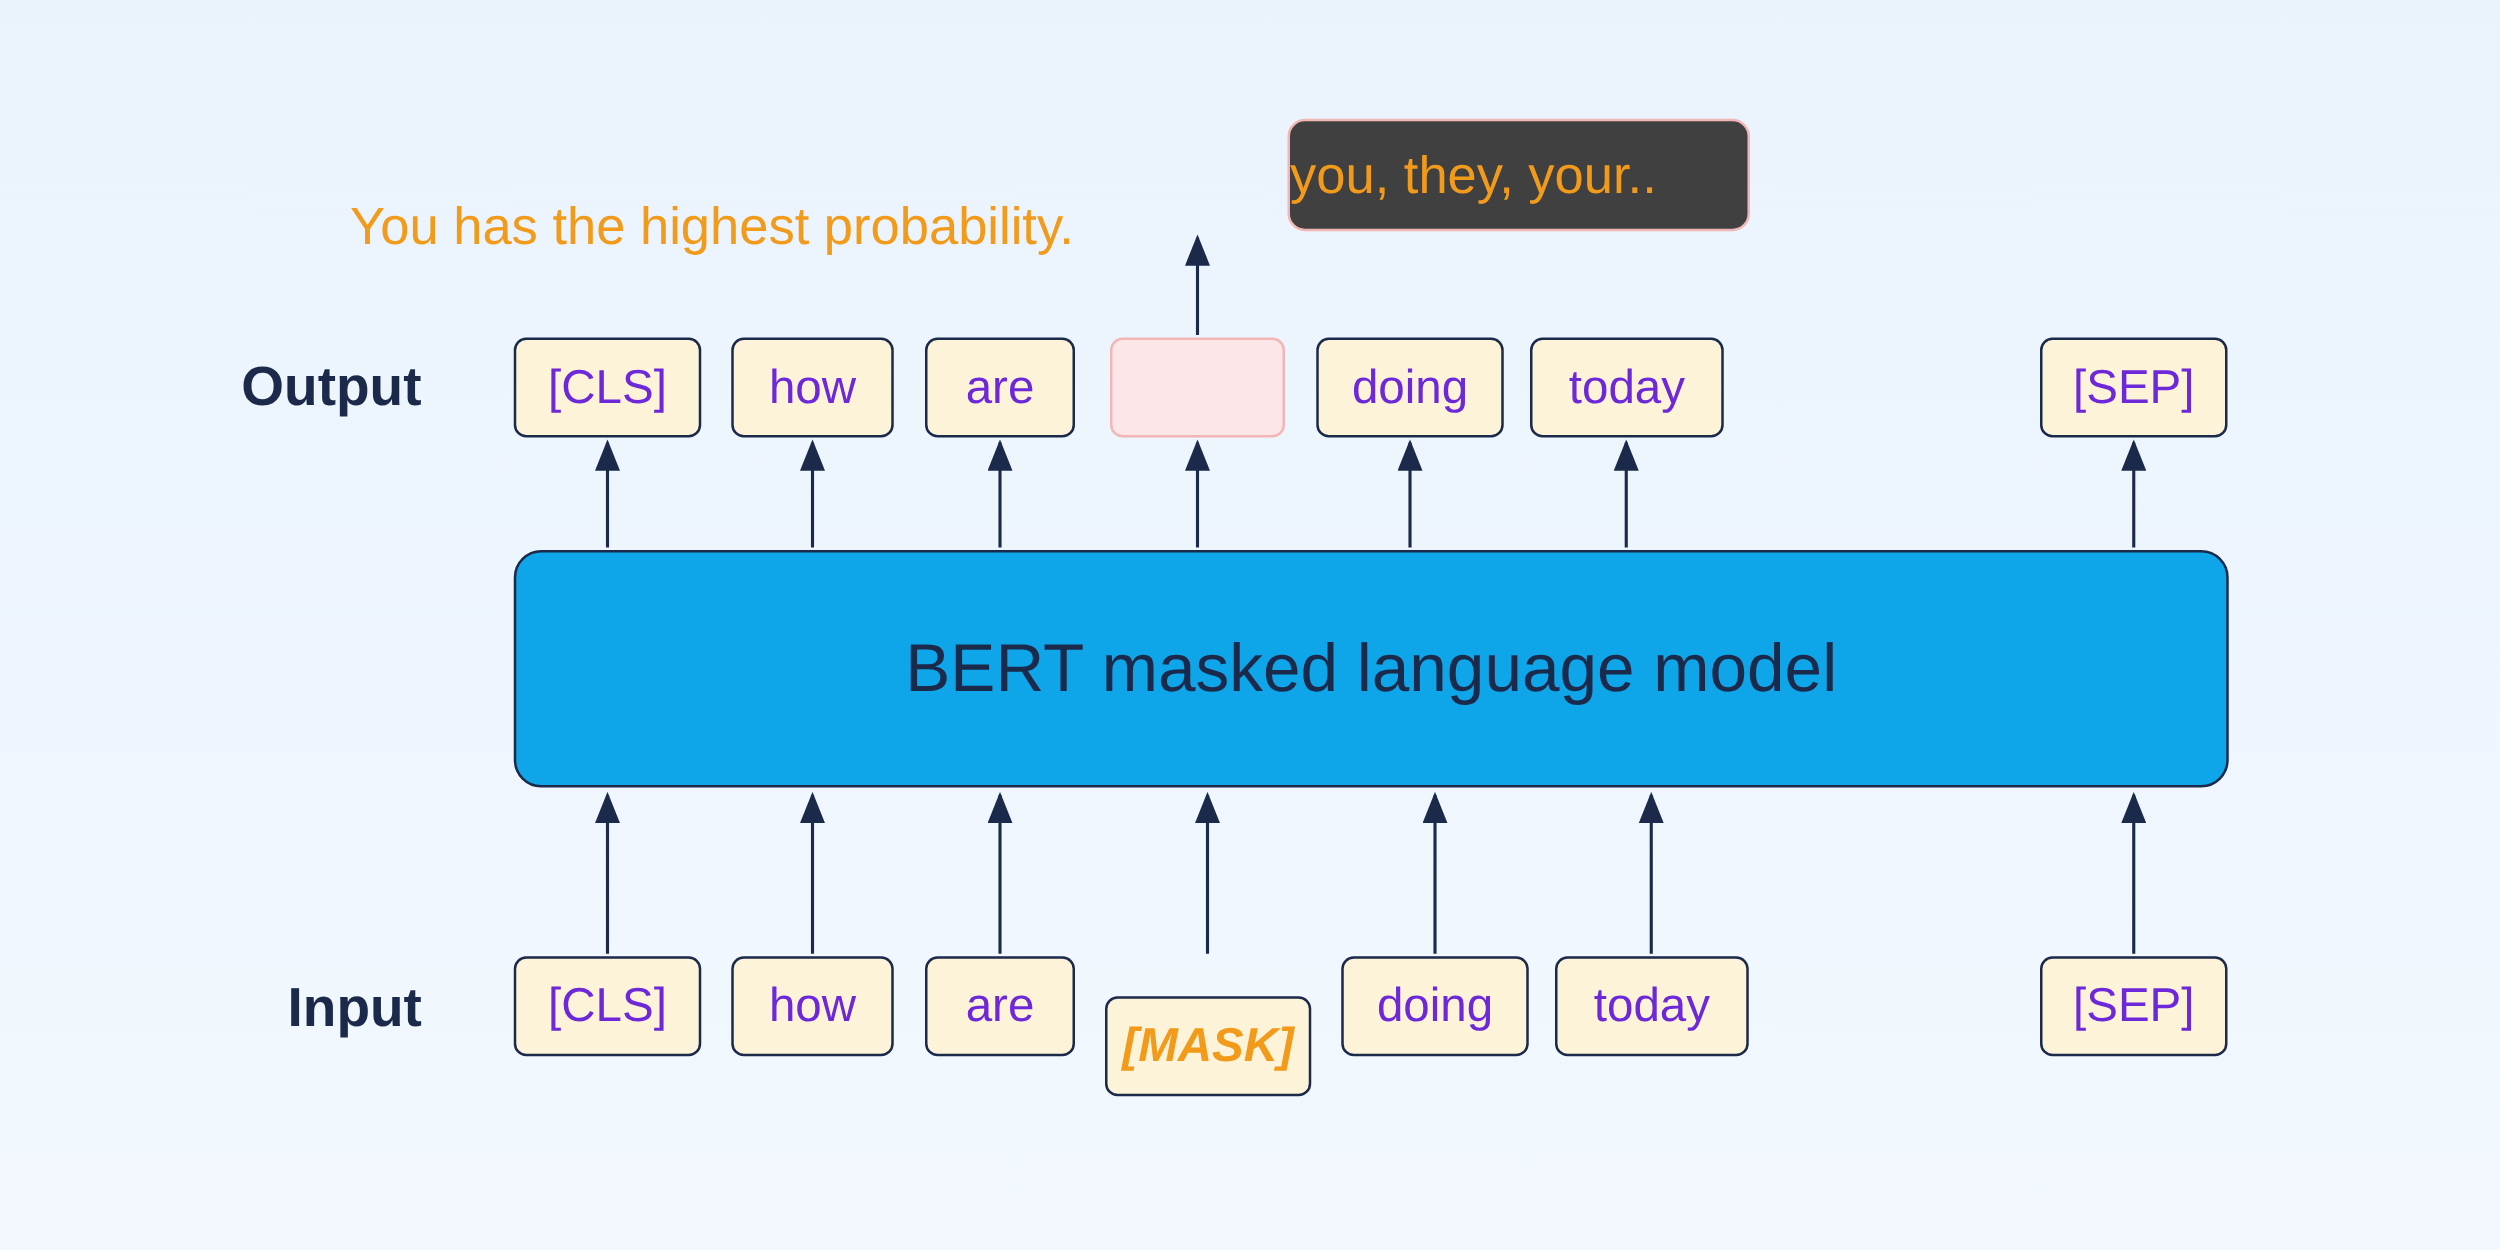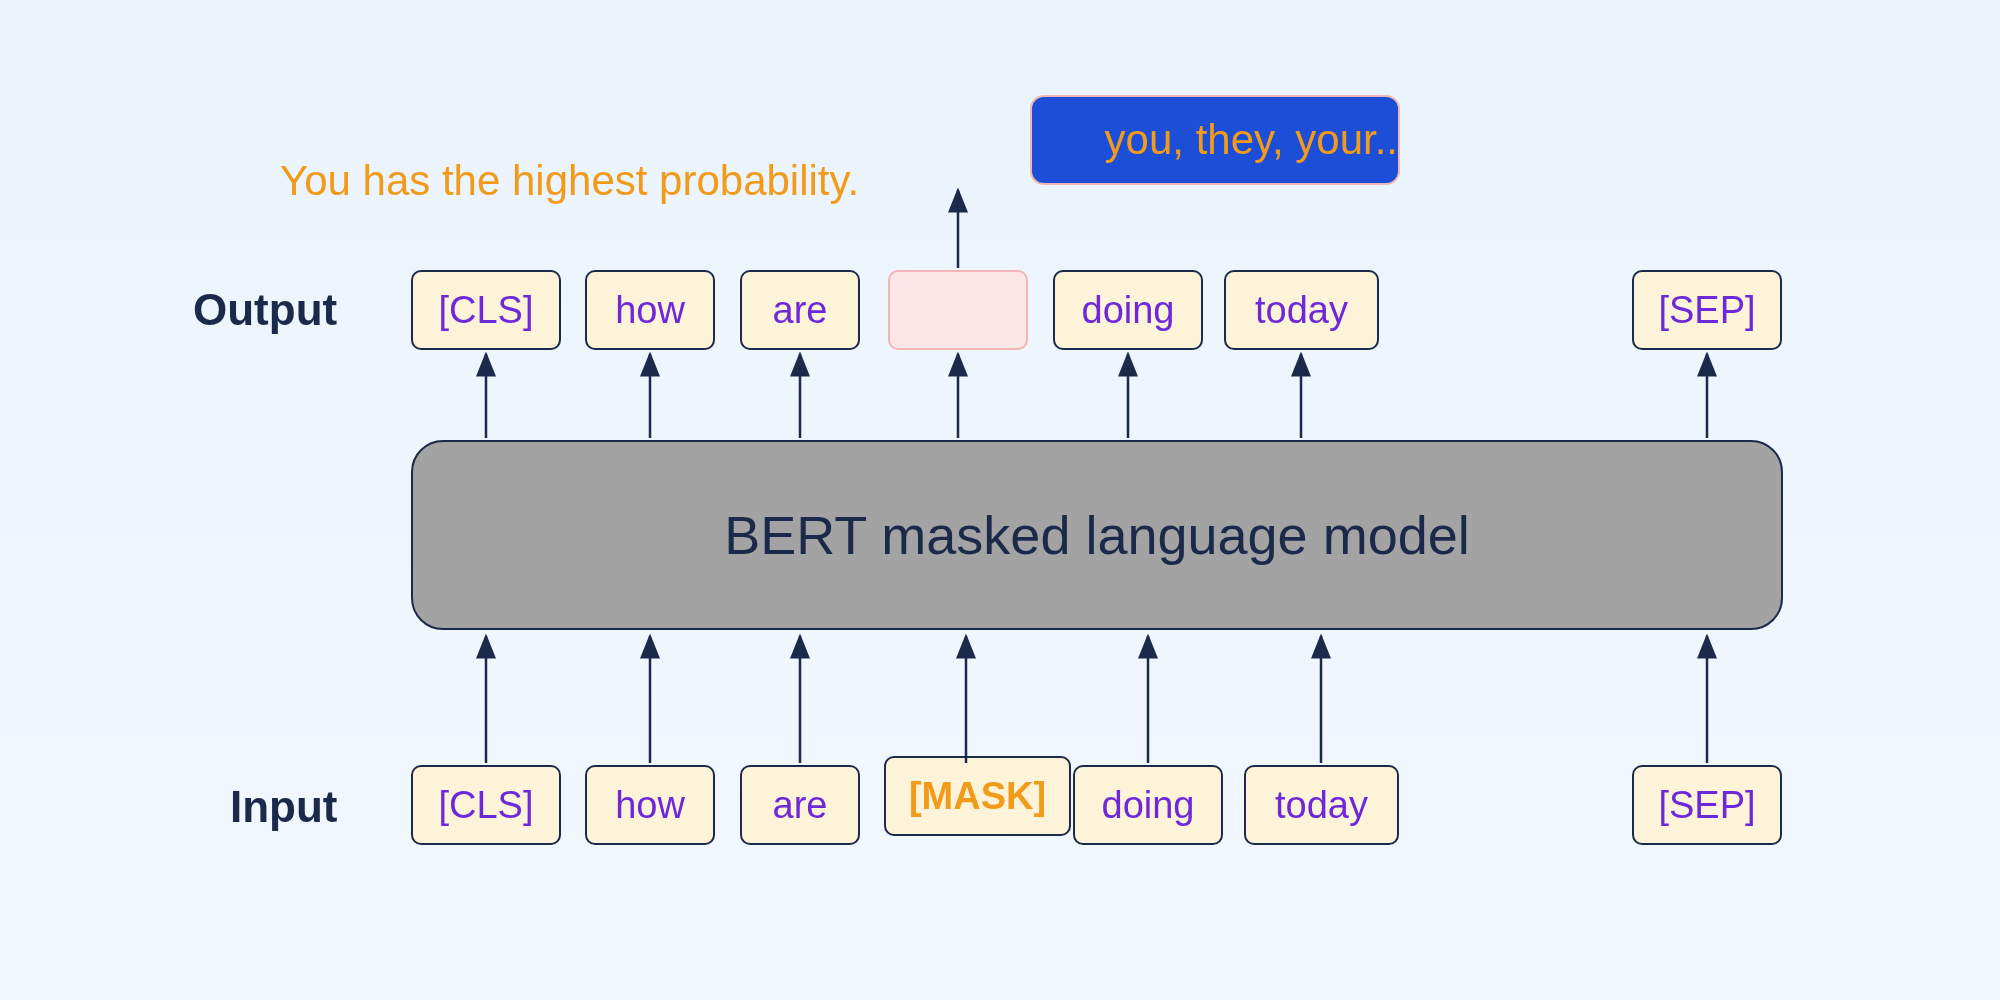--- a/index.html
+++ b/index.html
@@ -36,42 +36,41 @@
     border: 2px solid #1b2a4a;
     color: #6d28d9;
   }
   .token-pink {
     background: #fde6e8;
     border: 2px solid #f2b6b6;
   }
   .token-mask { color: #f29a1a; font-weight: 600; }
   .model-box {
     position: absolute;
-    background: #a3a3a3;
+    background: #0ea5e9;
     border: 2px solid #1b2a4a;
-    border-radius: 32px;
+    border-radius: 22px;
     display: flex;
     align-items: center;
     justify-content: center;
     font-size: 54px;
     font-weight: 500;
     color: #1b2a4a;
   }
   .pred-box {
     position: absolute;
-    background: #1d4ed8;
+    background: #404040;
     border: 2px solid #f2b6b6;
     border-radius: 14px;
     display: flex;
     align-items: center;
-    justify-content: flex-end;
+    justify-content: flex-start;
     font-size: 42px;
     font-weight: 500;
     color: #f29a1a;
-    padding-left: 29px;
   }
   .annotation {
     position: absolute;
     font-size: 42px;
     font-weight: 500;
     color: #f29a1a;
     margin-top: 39px;
   }
   svg.arrows {
     position: absolute;
@@ -123,21 +122,21 @@
 
   <div class="token token-cream" style="left:411px; top:765px; width:150px;">
       <span>[CLS]</span>
     </div>
   <div class="token token-cream" style="left:585px; top:765px; width:130px;">
       <span>how</span>
     </div>
   <div class="token token-cream" style="left:740px; top:765px; width:120px;">
       <span>are</span>
     </div>
-  <div class="token token-cream token-mask" style="left:884px; top:756px; width:187px;">
+  <div class="token token-cream token-mask" style="left:884px; top:797px; width:165px;font-style:italic;">
       <span>[MASK]</span>
     </div>
   <div class="token token-cream" style="left:1073px; top:765px; width:150px;">
       <span>doing</span>
     </div>
   <div class="token token-cream" style="left:1244px; top:765px; width:155px;">
       <span>today</span>
     </div>
   <div class="token token-cream" style="left:1632px; top:765px; width:150px;">
       <span>[SEP]</span>

